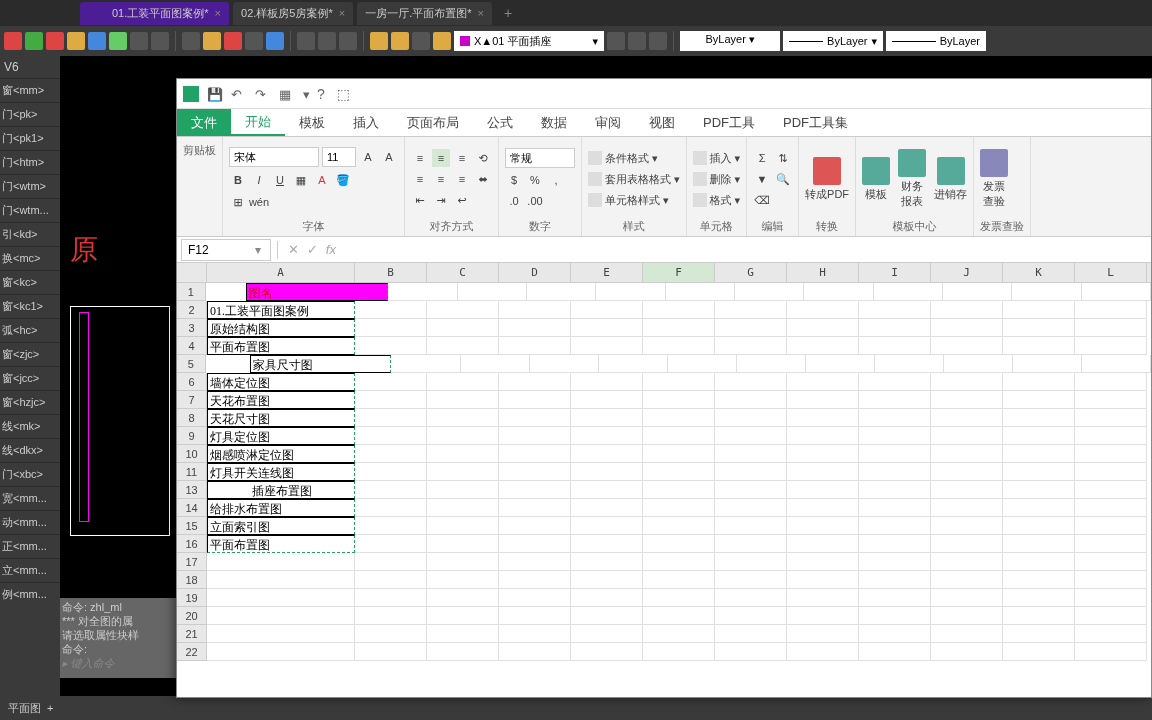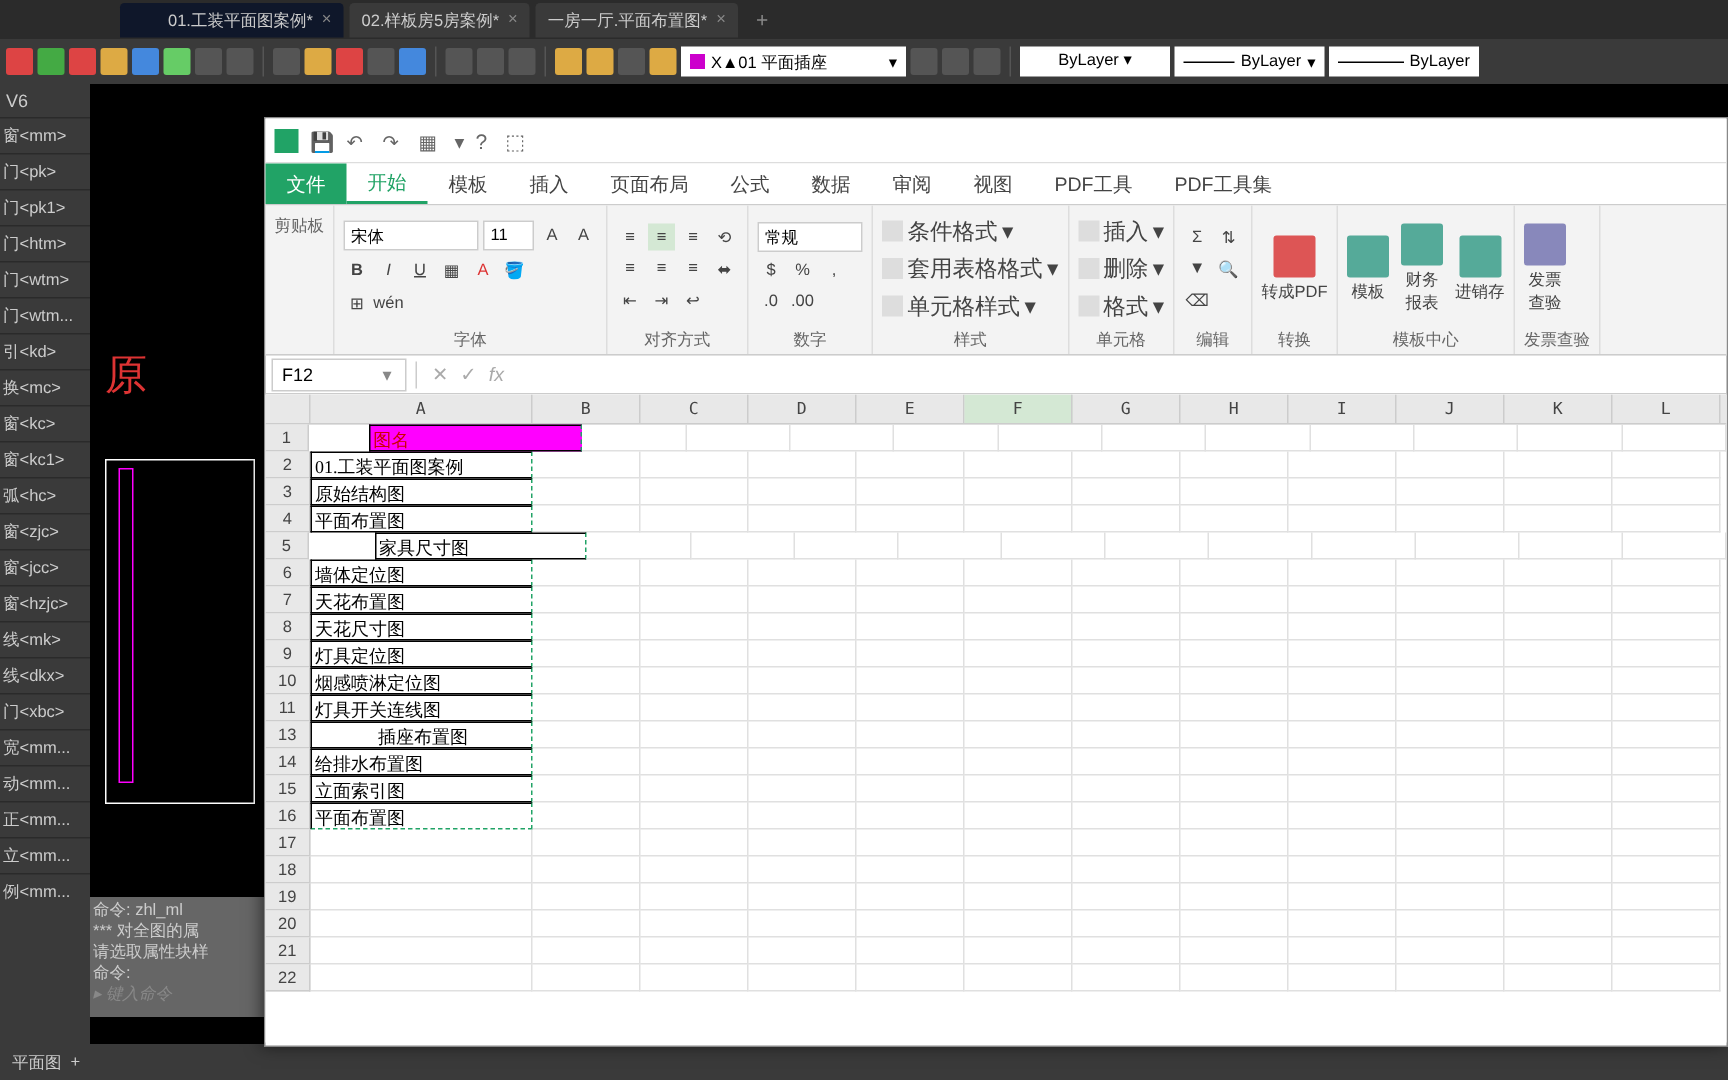--- a/index.html
+++ b/index.html
@@ -1,21 +1,21 @@
 <!DOCTYPE html>
 <html><head>
 <meta charset="utf-8">
 <style>
 * { margin: 0; padding: 0; box-sizing: border-box; font-family: "Microsoft YaHei", SimSun, sans-serif; }
 body { width: 1152px; height: 720px; background: #000; overflow: hidden; position: relative; }
 
 
 .cad-tabs { position: absolute; top: 0; left: 0; right: 0; height: 26px; background: #2b2b2b; display: flex; align-items: center; padding-left: 80px; }
 .cad-tab { background: #3a3a3a; color: #ccc; font-size: 11px; padding: 4px 8px; margin-right: 4px; display: flex; align-items: center; border-radius: 3px 3px 0 0; }
-.cad-tab.active { background: #0f172a; padding-left: 32px; }
+.cad-tab.active { background: #4c1d95; padding-left: 32px; }
 .cad-tab .close { margin-left: 6px; color: #888; cursor: pointer; }
 .cad-tab-add { color: #888; margin-left: 8px; font-size: 14px; cursor: pointer; }
 
 
 .cad-toolbar { position: absolute; top: 26px; left: 0; right: 0; height: 30px; background: #3a3a3a; display: flex; align-items: center; padding: 0 4px; gap: 3px; }
 .cad-icon { width: 18px; height: 18px; background: #555; border-radius: 2px; }
 .cad-icon.c1 { background: #d44; }
 .cad-icon.c2 { background: #4a4; }
 .cad-icon.c3 { background: #48d; }
 .cad-icon.c4 { background: #da4; }
@@ -70,21 +70,21 @@
 .xl-group-label { font-size: 11px; color: #666; text-align: center; padding-top: 2px; }
 .xl-big-btn { display: flex; flex-direction: column; align-items: center; font-size: 11px; color: #444; gap: 2px; }
 .xl-big-icon { width: 28px; height: 28px; background: #ddd; border-radius: 2px; }
 .xl-small-col { display: flex; flex-direction: column; gap: 3px; }
 .xl-small-row { display: flex; gap: 3px; align-items: center; }
 .xl-small-icon { width: 16px; height: 16px; background: #ddd; border-radius: 1px; }
 .xl-font-sel { background: #fff; border: 1px solid #ccc; font-size: 11px; padding: 1px 4px; width: 90px; height: 20px; }
 .xl-size-sel { background: #fff; border: 1px solid #ccc; font-size: 11px; padding: 1px 4px; width: 34px; height: 20px; }
 .xl-num-sel { background: #fff; border: 1px solid #ccc; font-size: 11px; padding: 1px 4px; width: 70px; height: 20px; }
 .xl-fmt-btn { width: 18px; height: 18px; font-size: 11px; color: #444; display: flex; align-items: center; justify-content: center; }
-.xl-style-row { font-size: 15px; color: #444; display: flex; align-items: center; gap: 3px; white-space: nowrap; }
+.xl-style-row { font-size: 11px; color: #444; display: flex; align-items: center; gap: 3px; white-space: nowrap; }
 .xl-style-icon { width: 14px; height: 14px; background: #ddd; }
 
 
 .xl-fbar { height: 26px; border-bottom: 1px solid #ccc; display: flex; align-items: center; }
 .xl-namebox { width: 90px; height: 22px; border: 1px solid #ccc; margin-left: 4px; padding: 0 6px; font-size: 12px; display: flex; align-items: center; background: #fff; }
 .xl-namebox-dd { width: 12px; text-align: center; color: #888; }
 .xl-fb-sep { width: 1px; height: 18px; background: #ccc; margin: 0 6px; }
 .xl-fb-btn { color: #aaa; font-size: 13px; margin: 0 4px; }
 .xl-fb-input { flex: 1; height: 22px; padding: 0 4px; }
 

